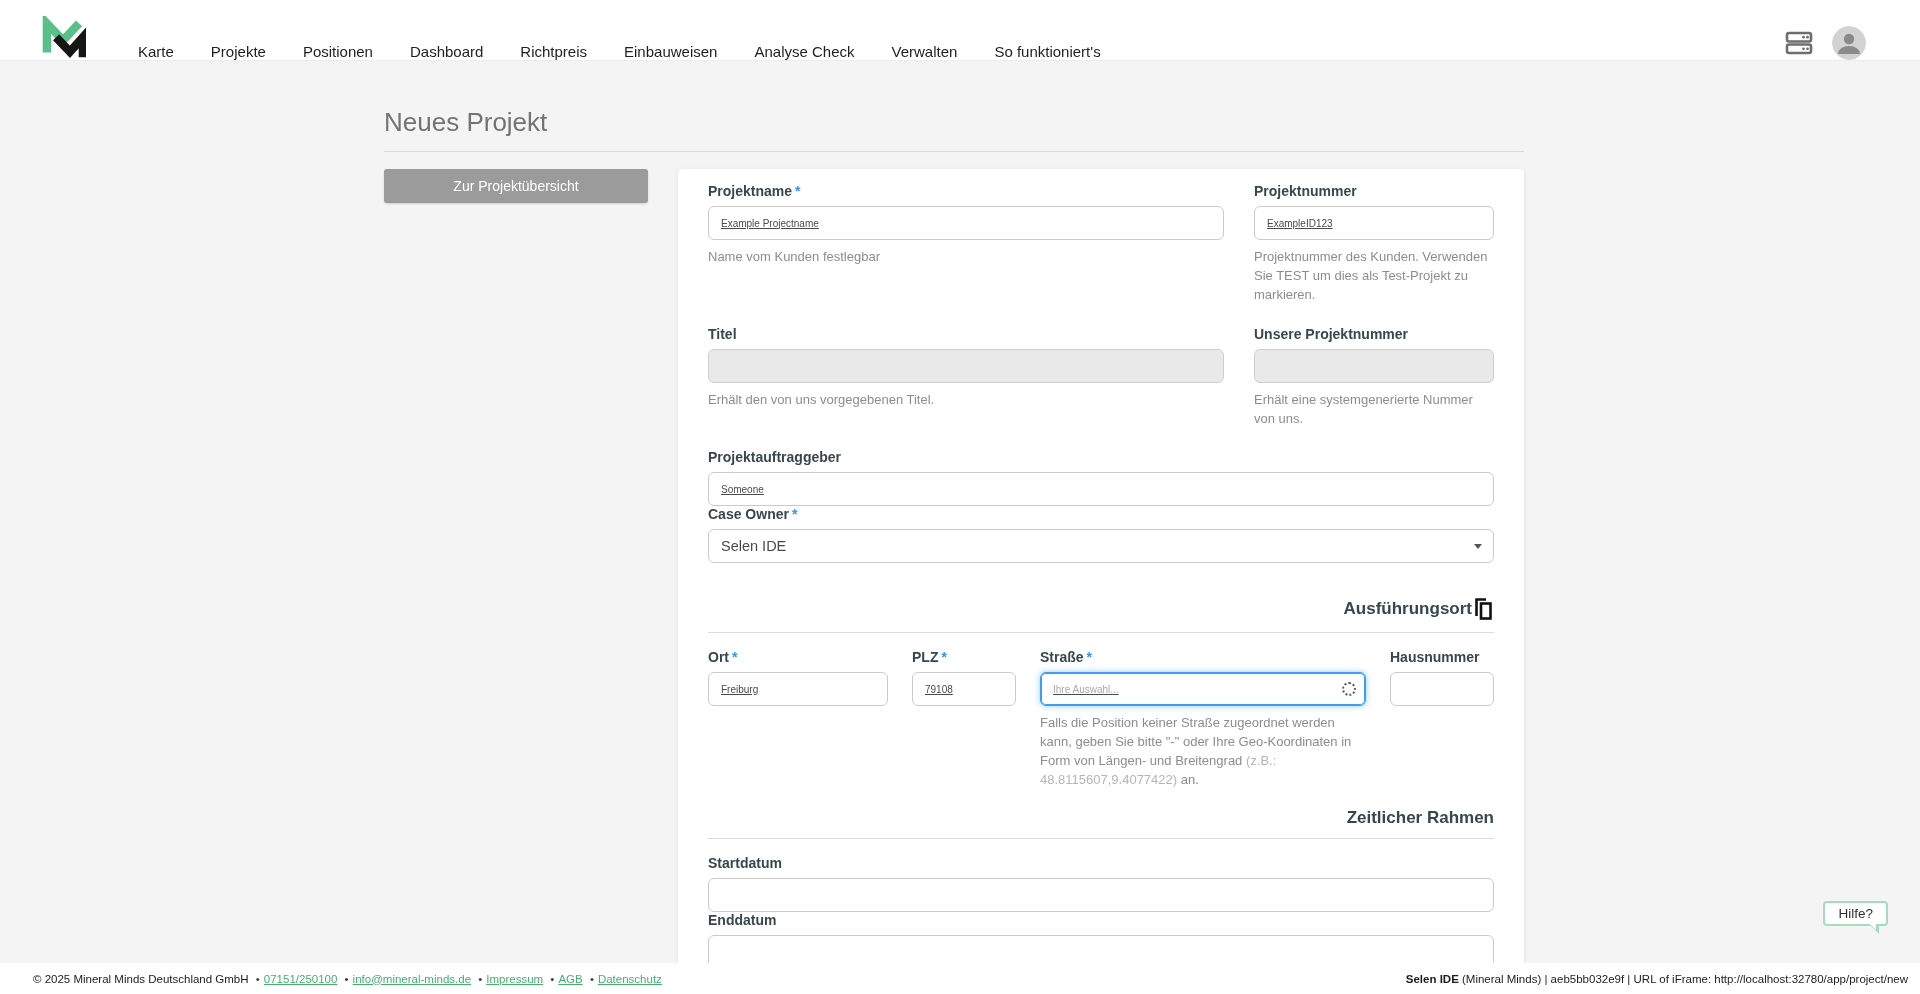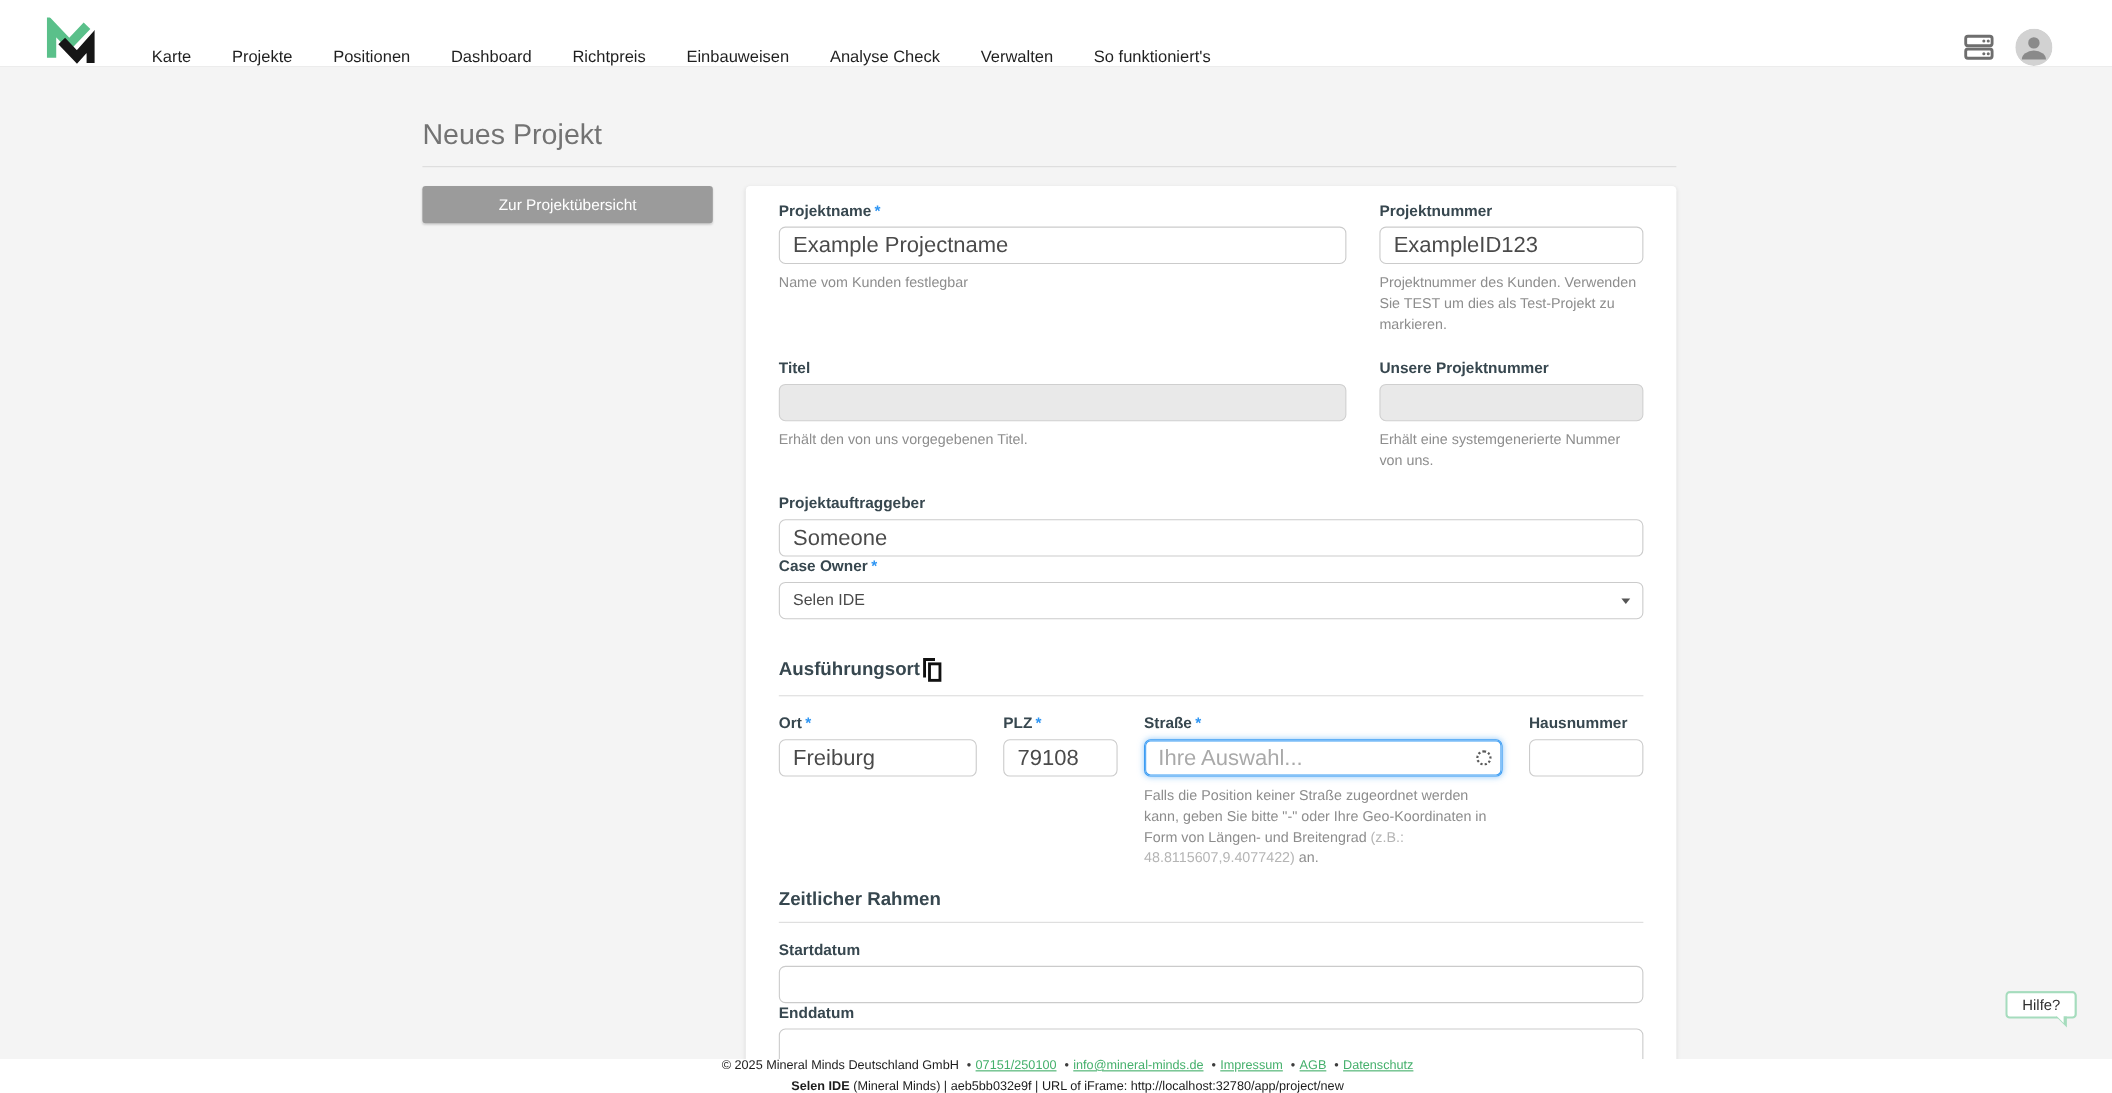--- a/index.html
+++ b/index.html
@@ -69,38 +69,38 @@
   .mb19 { margin-bottom: 19px; }
 
   .field-label {
     display: block; font-size: 14px; font-weight: 700; color: #37474f;
     line-height: 17px; margin-bottom: 6px; white-space: nowrap;
   }
   .req { color: #2e95f3; margin-left: 3px; }
   .tf {
     width: 100%; height: 34px;
     border: 1px solid #cbcbcb; border-radius: 6px;
-    padding: 0 12px; font-size: 20px; color: #4a4a4a;
+    padding: 0 12px; font-size: 10px; color: #4a4a4a;
     font-family: "Liberation Sans", sans-serif;
-    background: #fff; outline: none;
+    background: #fff; outline: none; text-decoration: underline;
   }
   .tf::placeholder { color: #a9a9a9; }
   .tf:disabled, .tf.disabled { background: #e9e9e9; border-color: #cfcfcf; }
   .tf.focused {
     border-color: #3d9df3;
     box-shadow: inset 0 0 0 1px #3d9df3, 0 0 6px rgba(61,157,243,.55);
     padding-right: 32px;
   }
   .hint {
     font-size: 13px; color: #8d8d8d; line-height: 19px; margin-top: 7px;
   }
   .hint .lighter { color: #b5b5b5; }
 
   .section-head {
-    display: flex; align-items: center; justify-content: flex-start;
+    display: flex; align-items: center; justify-content: flex-end;
     font-size: 17px; font-weight: 700; color: #37474f; line-height: 20px;
     padding-bottom: 10px; border-bottom: 1px solid #dcdcdc;
     margin-bottom: 16px;
   }
 
   .select-box {
     position: relative; width: 100%; height: 34px;
     border: 1px solid #cbcbcb; border-radius: 6px;
     background: #fff; cursor: pointer;
     display: flex; align-items: center;
@@ -136,21 +136,21 @@
     border-left: 7px solid transparent; border-top: 7px solid #fff;
     z-index: 1;
   }
 
   
   .app-footer {
     position: fixed; left: 0; bottom: 0; z-index: 5;
     width: 100%; height: 31px; background: #fff;
     display: flex; align-items: center; justify-content: space-between;
     padding: 0 12px 0 33px;
-    font-size: 11.5px; color: #1c1c1c; flex-direction: column;
+    font-size: 11.5px; color: #1c1c1c;
   }
   .app-footer a { color: #45b06c; text-decoration: underline; cursor: pointer; }
   .foot-sep { color: #3d3d3d; margin: 0 4px; }
   .status-user { font-weight: 700; }
 </style>
 </head>
 <body>
 
 <header class="app-header">
   <span class="logo">

